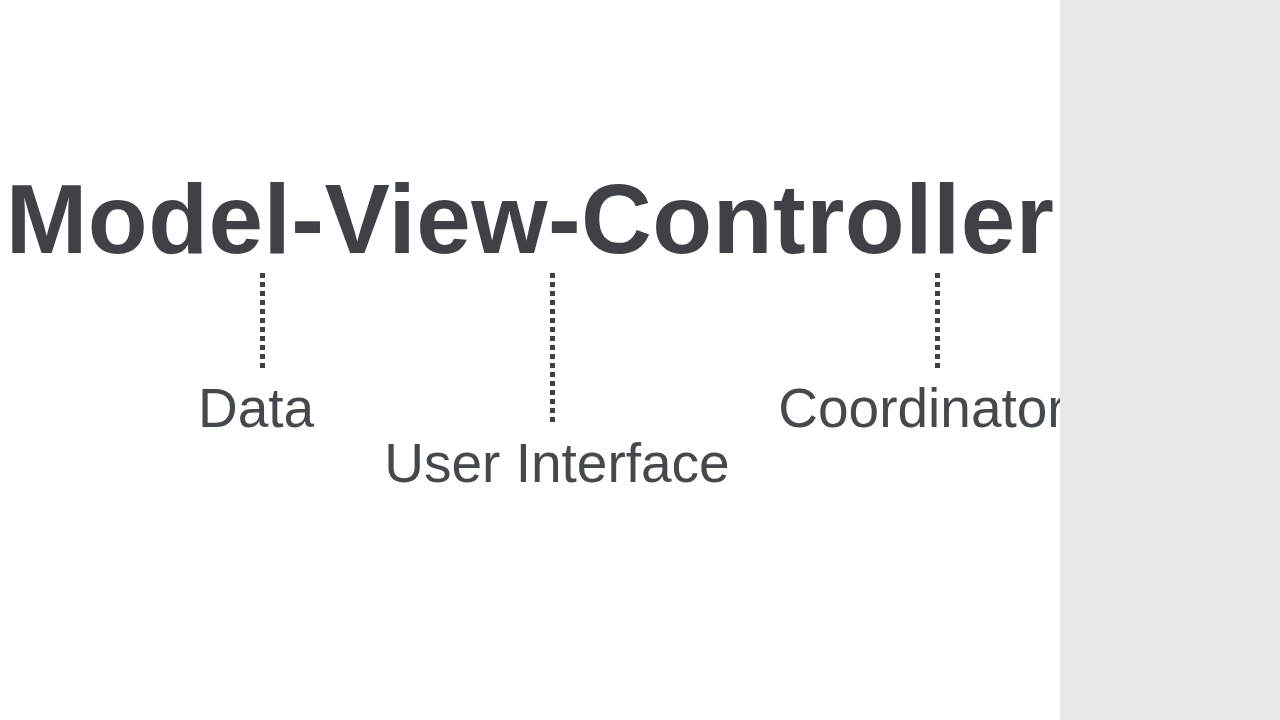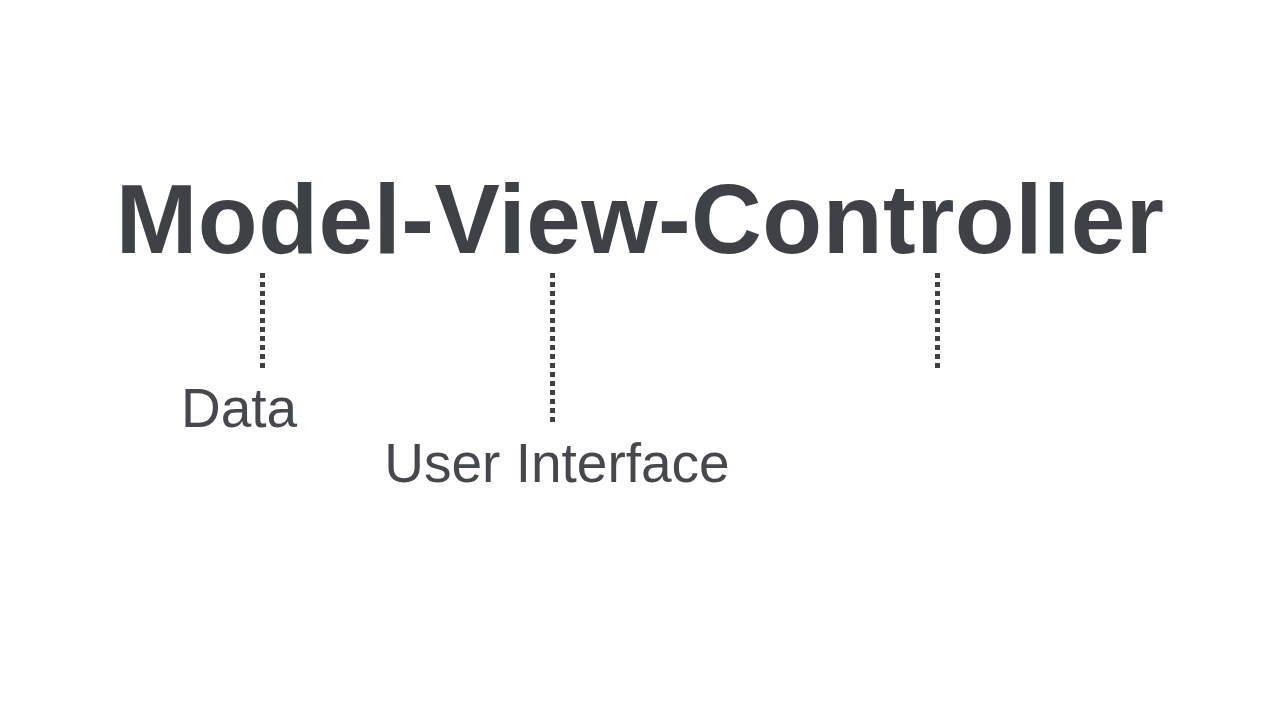--- a/index.html
+++ b/index.html
@@ -9,21 +9,21 @@
     --connector: #3e4247;
   }
   * { box-sizing: border-box; }
   html, body { margin: 0; padding: 0; }
   body {
     font-family: "Liberation Sans", "DejaVu Sans", sans-serif;
     background: #e8e8e8;
   }
   .slide {
     position: relative;
-    width: 1280px;
+    width: 1060px;
     height: 720px;
     background: var(--background);
     overflow: hidden;
   }
   .title {
     position: absolute;
     left: 0;
     right: 0;
     top: 170px;
     margin: 0;
@@ -52,35 +52,36 @@
   .label {
     position: absolute;
     margin: 0;
     font-size: 55px;
     line-height: 55px;
     font-weight: 400;
     color: var(--label);
     transform: translateX(-50%);
     white-space: nowrap;
   }
-  .label-data        { left: 239px; top: 381px; }
+  .label-data        { left: 256px; top: 381px; }
   .label-ui          { left: 557px; top: 436px; }
   .label-coordinator { left: 922px; top: 381px; }
 </style>
 </head>
 <body>
 
 <div class="slide">
 
   <h1 class="title">Model-View-Controller</h1>
 
   <div class="connector line-model"></div>
 
   <div class="connector line-view"></div>
 
   <div class="connector line-controller"></div>
 
   <p class="label label-data">Data</p>
 
   <p class="label label-ui">User Interface</p>
 
+  <p class="label label-coordinator">Coordinator</p>
 
 </div>
 
 </body></html>

